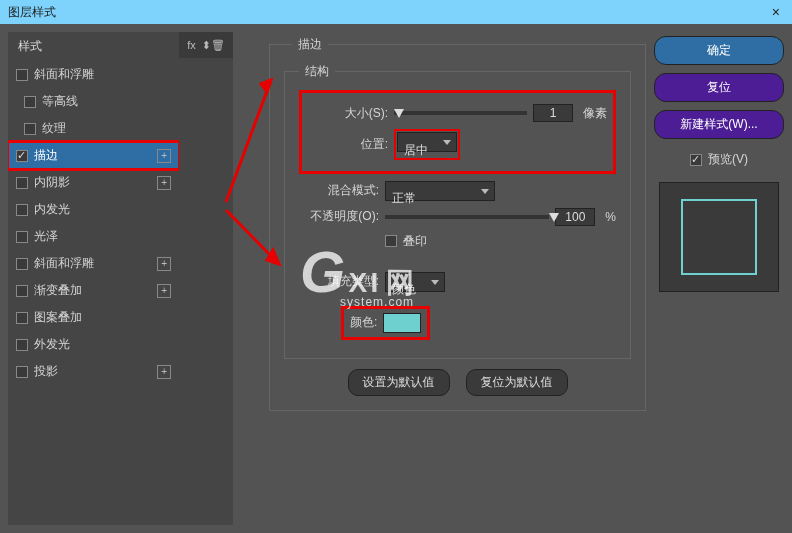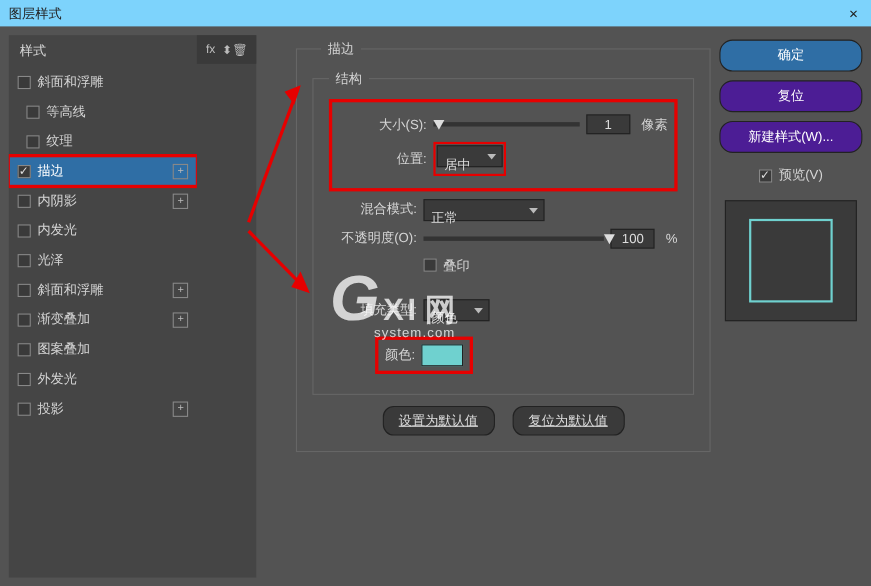--- a/index.html
+++ b/index.html
@@ -40,21 +40,21 @@
 .slider .thumb { position: absolute; width: 0; height: 0; border-left: 5px solid transparent; border-right: 5px solid transparent; border-top: 9px solid #ddd; top: -2px; }
 .numbox { width: 40px; height: 18px; background: #3a3a3a; border: 1px solid #222; color: #ddd; text-align: center; }
 .unit { margin-left: 4px; }
 .select { height: 20px; background: #3a3a3a; border: 1px solid #222; color: #ddd; padding: 16px 18px 0 6px; display: inline-flex; align-items: center; position: relative; cursor: pointer; }
 .select::after { content: ""; position: absolute; right: 5px; top: 7px; width: 0; height: 0; border-left: 4px solid transparent; border-right: 4px solid transparent; border-top: 5px solid #bbb; }
 .colorwell { width: 38px; height: 20px; border: 1px solid #222; background: #6fd1cf; display: inline-block; cursor: pointer; }
 
 .red-sub-box { border: 3px solid #e60000; padding: 4px 6px; margin-bottom: 4px; }
 
 .btnrow { display: flex; gap: 16px; justify-content: center; margin-top: 8px; }
-.btn { background: #3a3a3a; border: 1px solid #222; color: #ddd; padding: 4px 14px; border-radius: 10px; cursor: pointer; text-decoration: underline; }
+.btn { background: #3a3a3a; border: 1px solid #222; color: #ddd; padding: 4px 14px; border-radius: 10px; cursor: pointer; }
 
 .right { width: 130px; display: flex; flex-direction: column; gap: 8px; align-items: stretch; padding-top: 4px; }
 .rbtn { border: 1px solid #222; border-radius: 12px; padding: 5px 0; text-align: center; cursor: pointer; color: #fff; }
 .rbtn.primary { background: #2f6ea5; }
 .rbtn.secondary { background: #4c1d95; }
 .preview-row { display: flex; align-items: center; gap: 6px; justify-content: center; margin-top: 4px; }
 .preview-box { margin-top: 6px; width: 120px; height: 110px; background: #3a3a3a; border: 1px solid #222; display: flex; align-items: center; justify-content: center; align-self: center; }
 .preview-inner { width: 76px; height: 76px; border: 2px solid #6fd1cf; }
 
 

